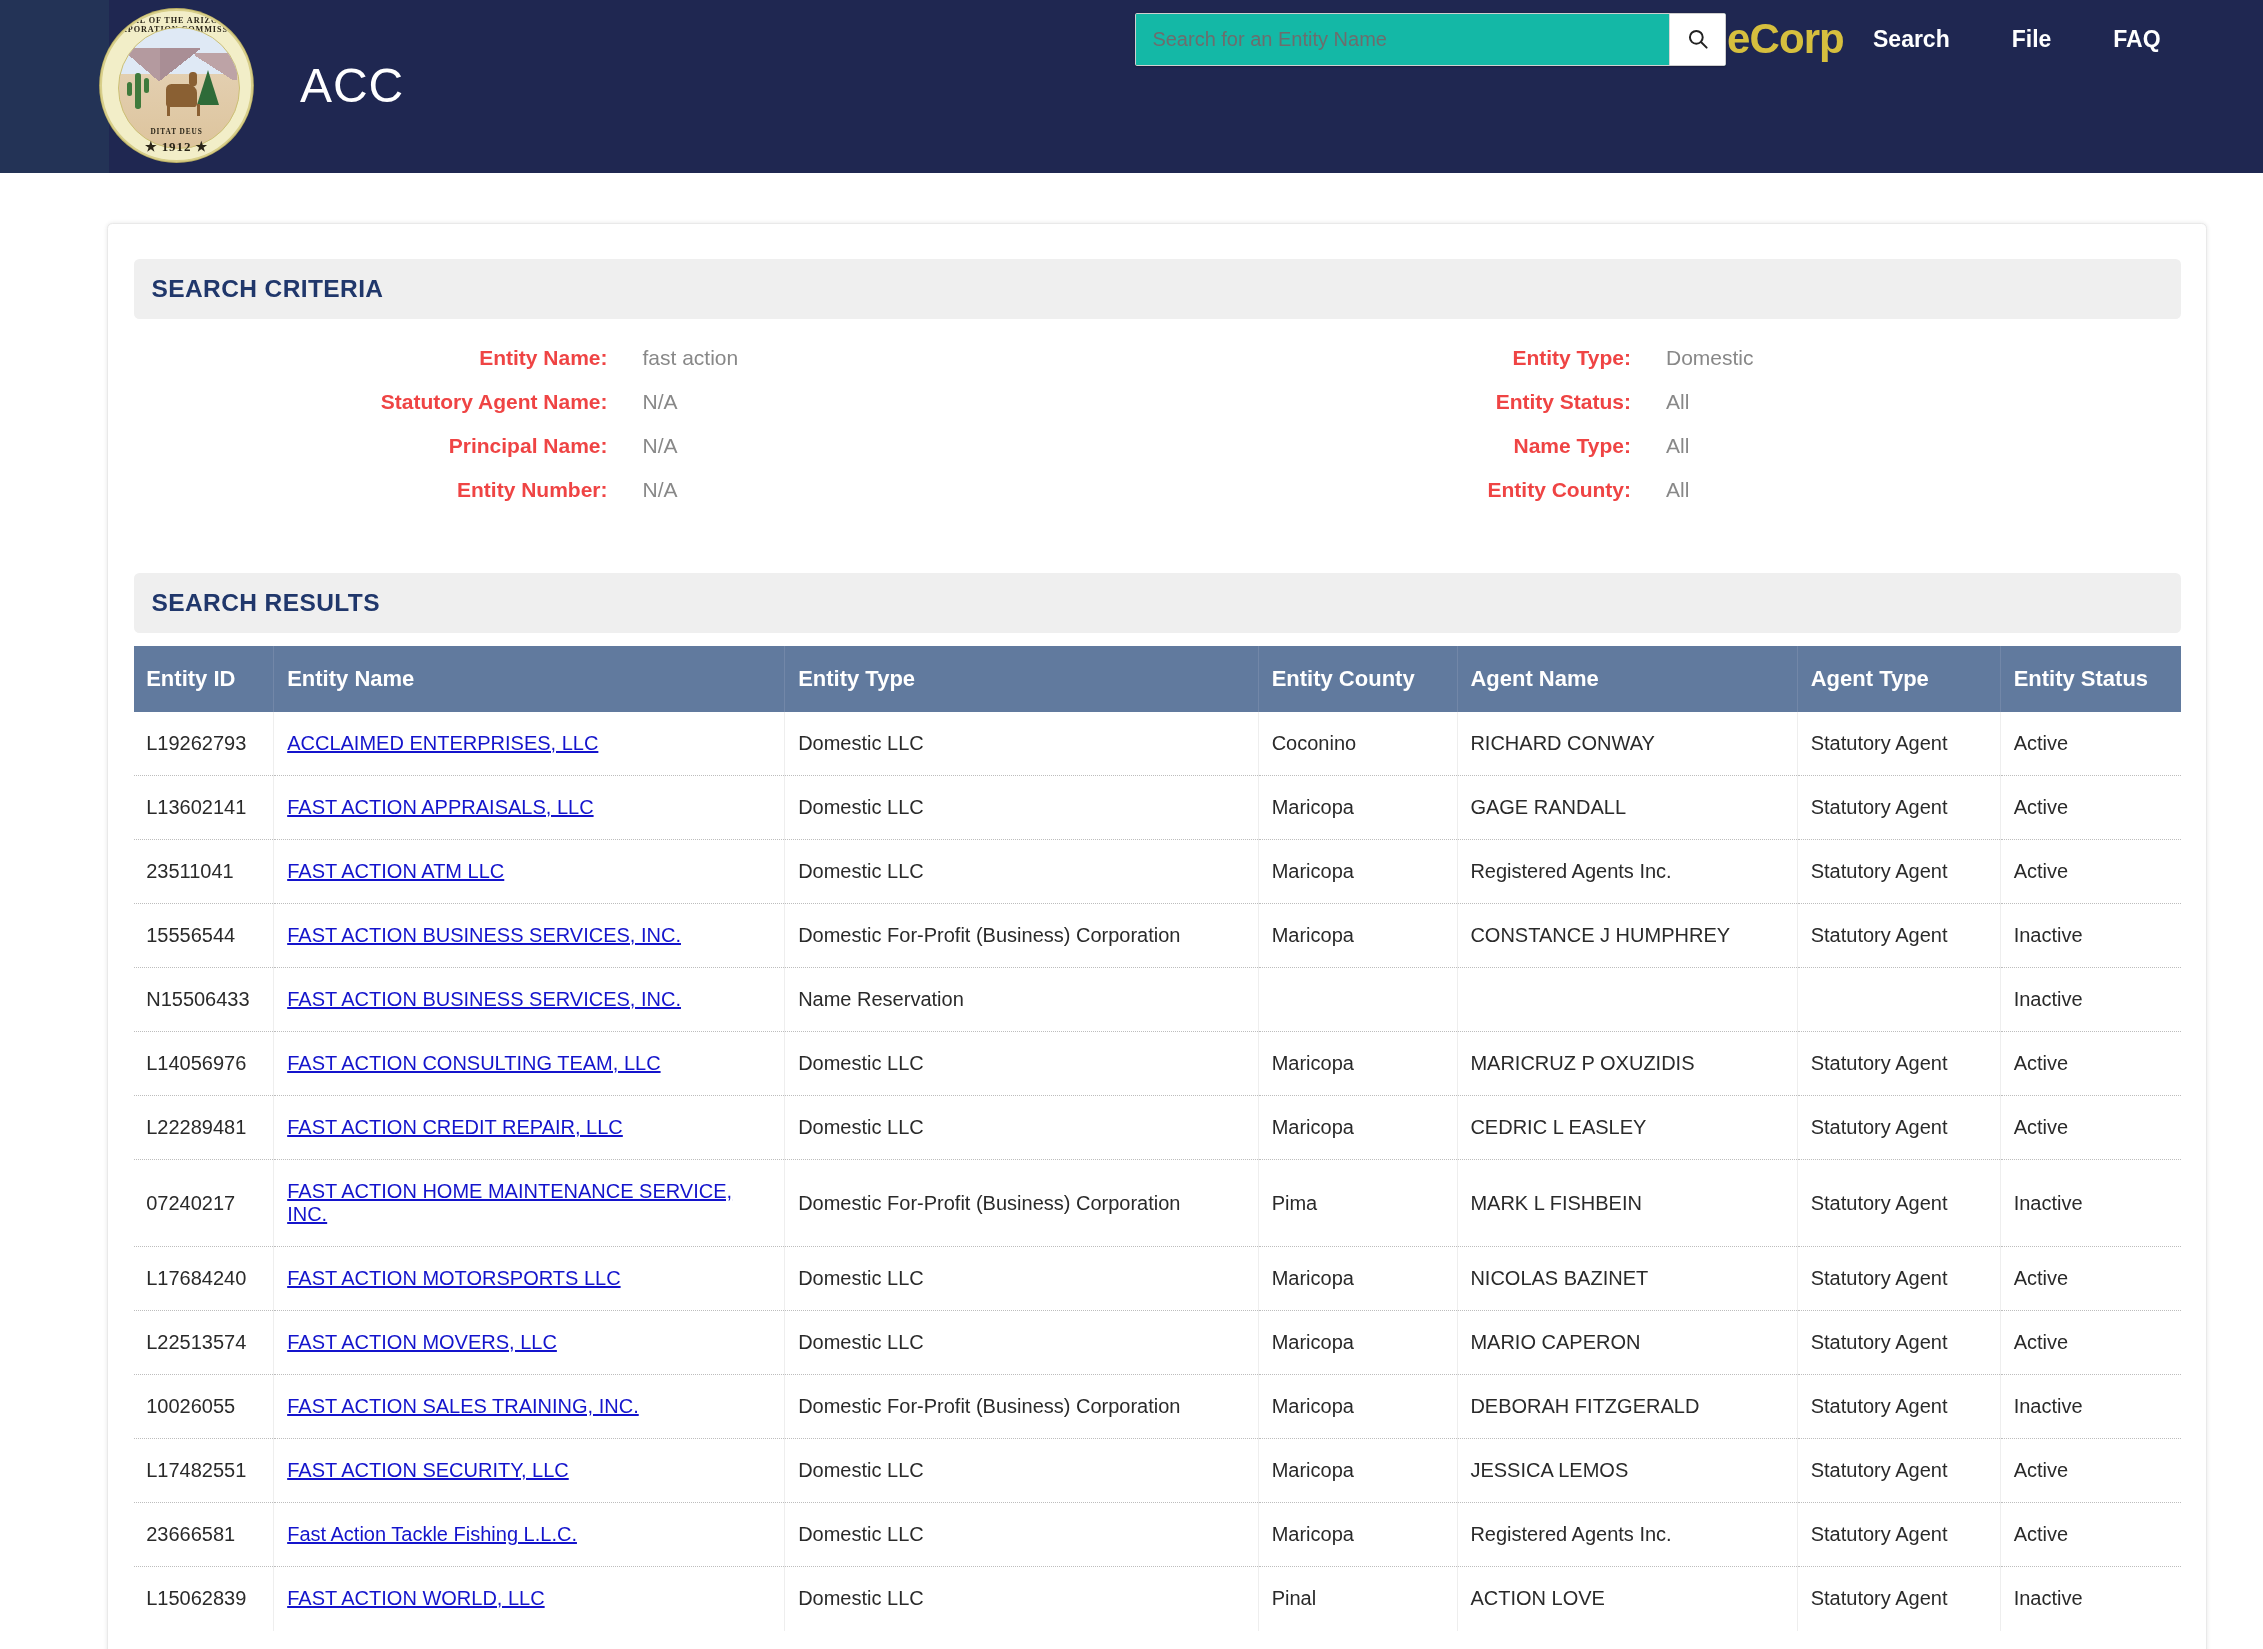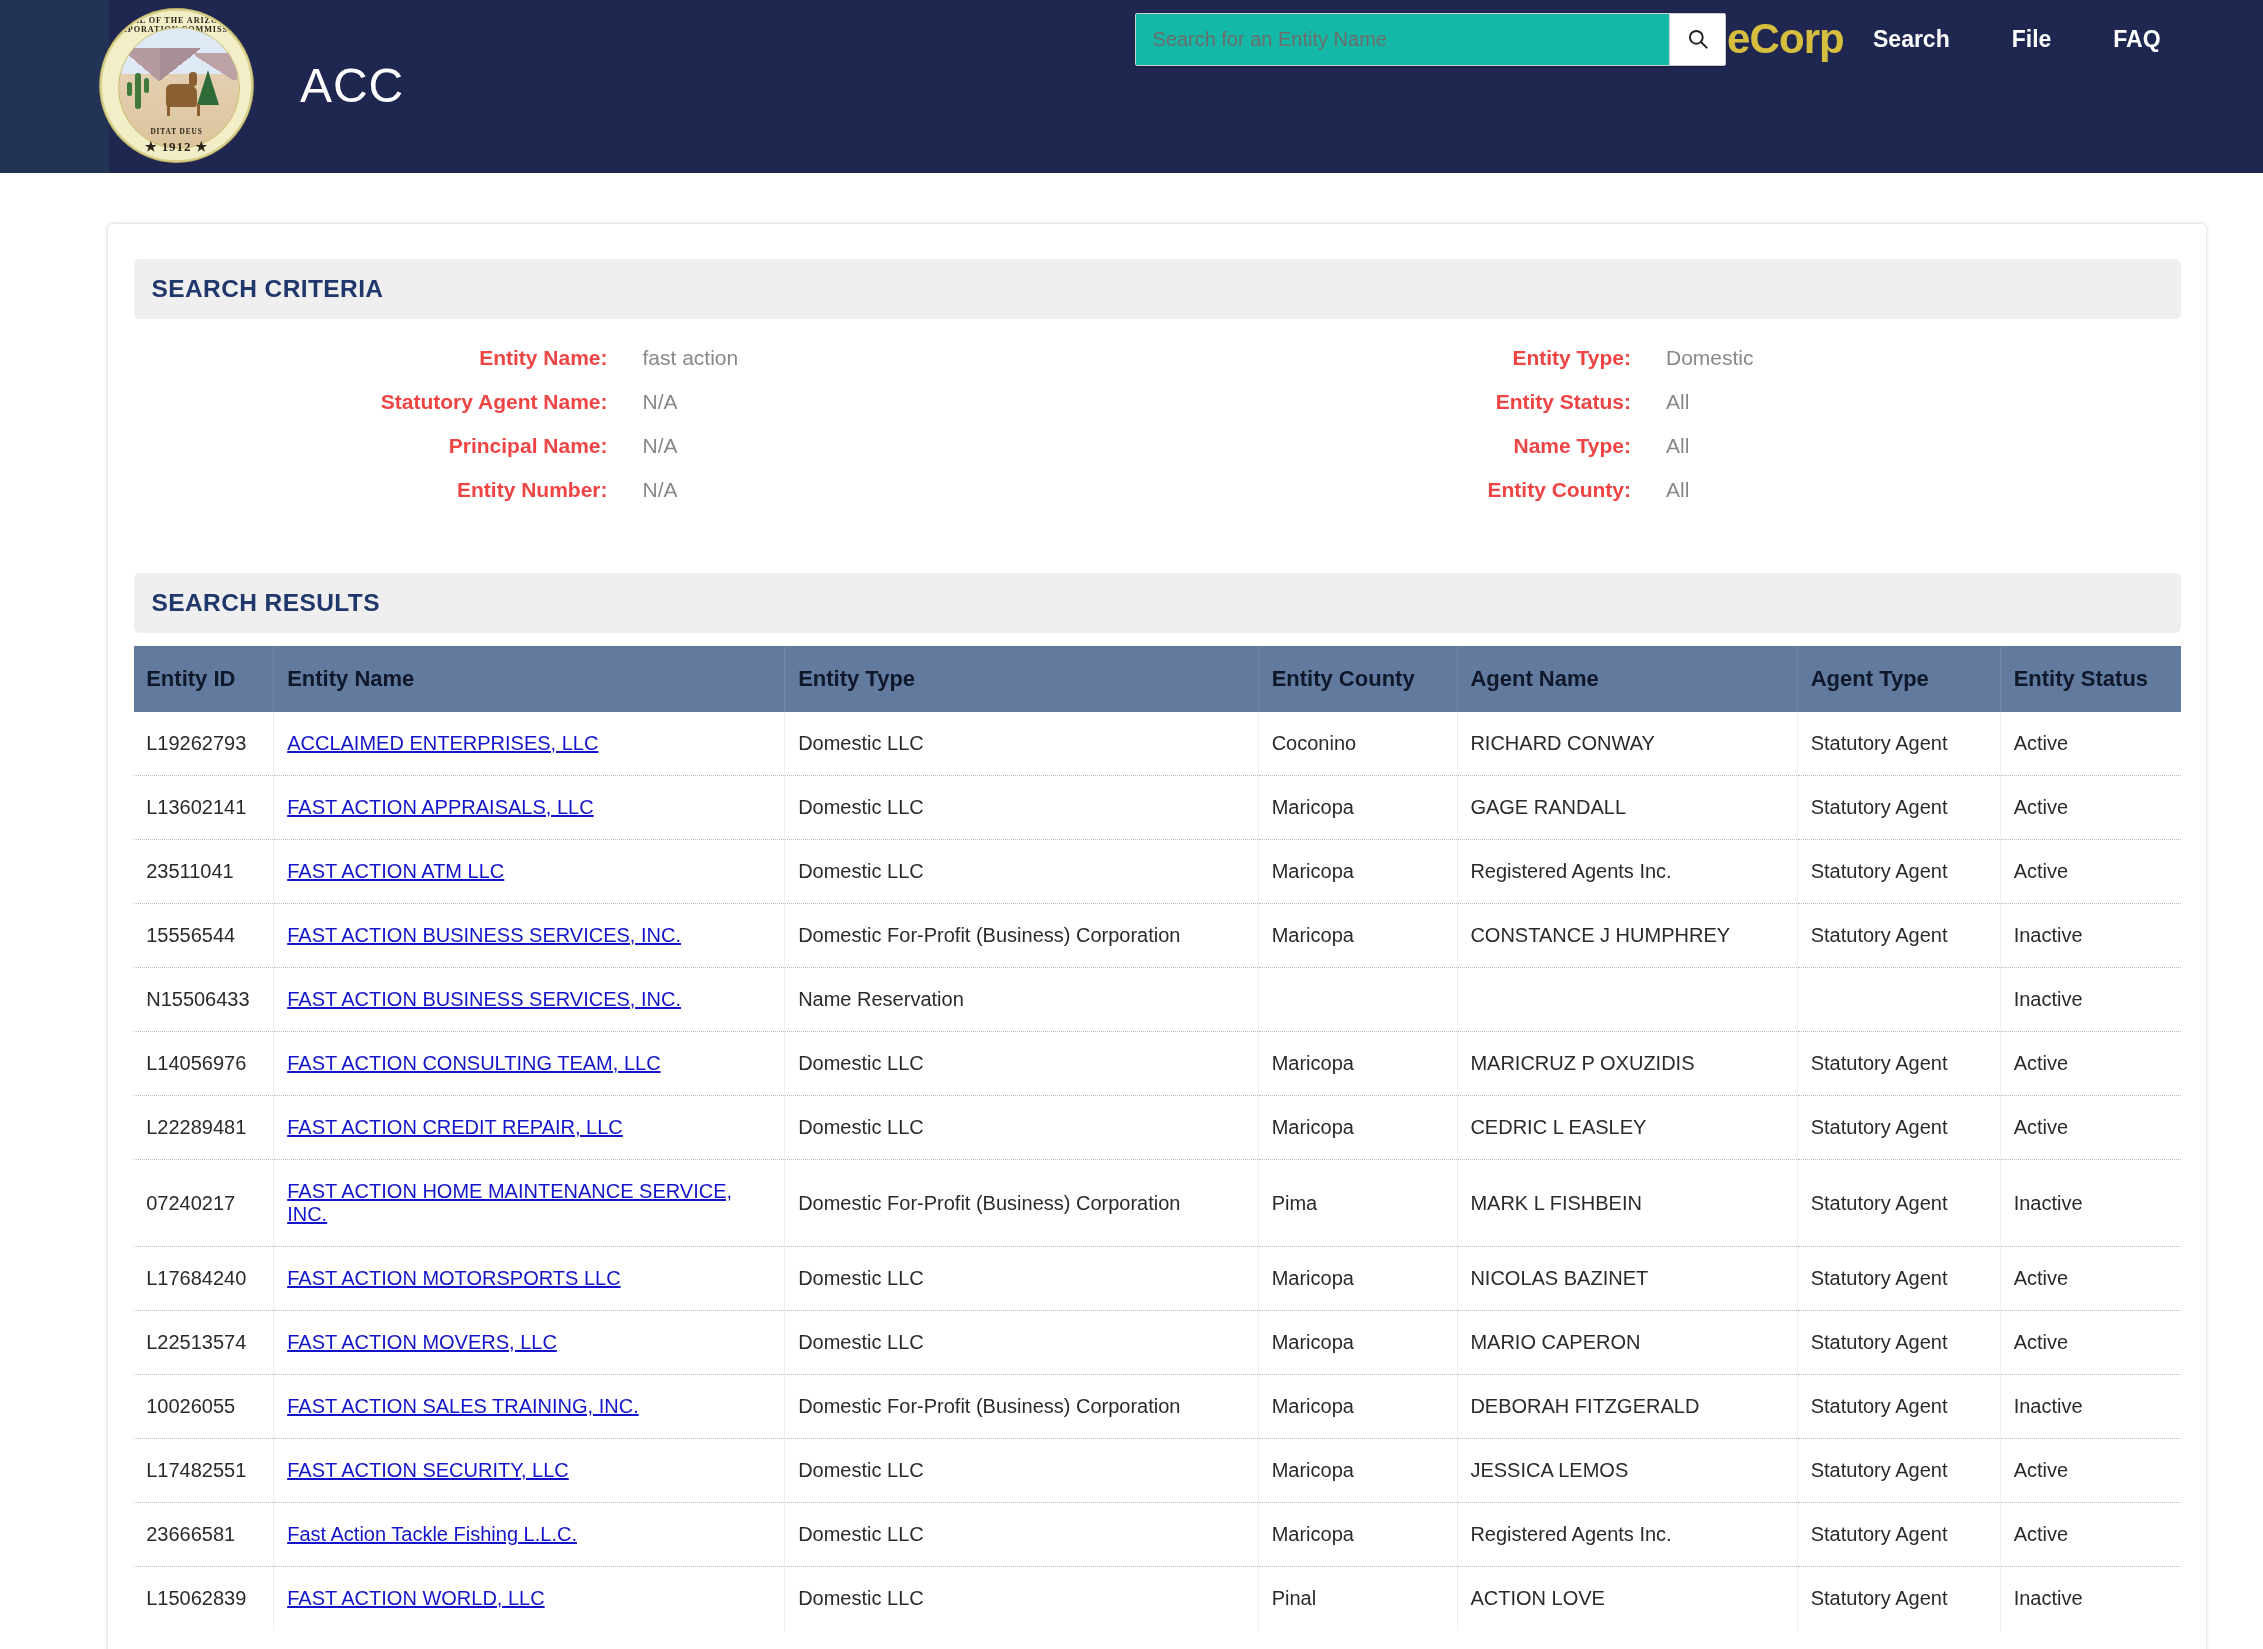--- a/index.html
+++ b/index.html
@@ -241,21 +241,21 @@
 
   
   .results-table {
     width: 100%;
     border-collapse: collapse;
     margin-top: 12.7px;
     table-layout: fixed;
   }
   .results-table thead th {
     background: #617a9e;
-    color: #0f172a;
+    color: #ffffff;
     font-size: 22px;
     font-weight: bold;
     text-align: left;
     padding: 20px 12.7px;
     border-right: 0.9px solid #7287a8;
     white-space: nowrap;
   }
   .results-table thead th:last-child { border-right: none; }
   .results-table tbody td {
     font-size: 20px;

